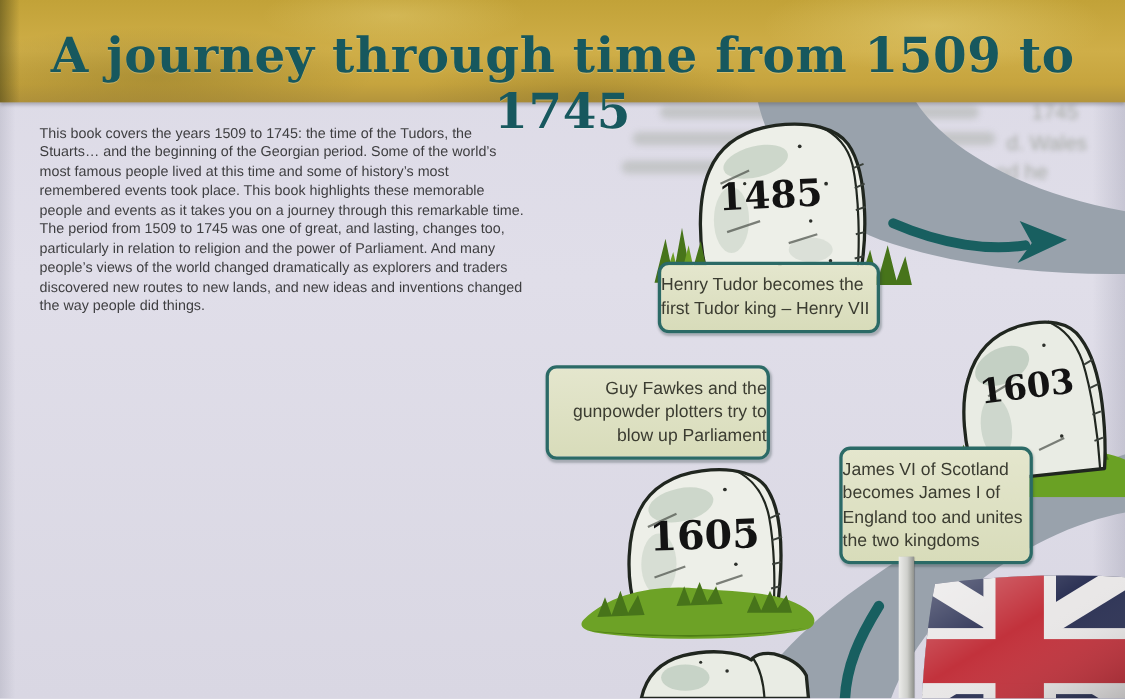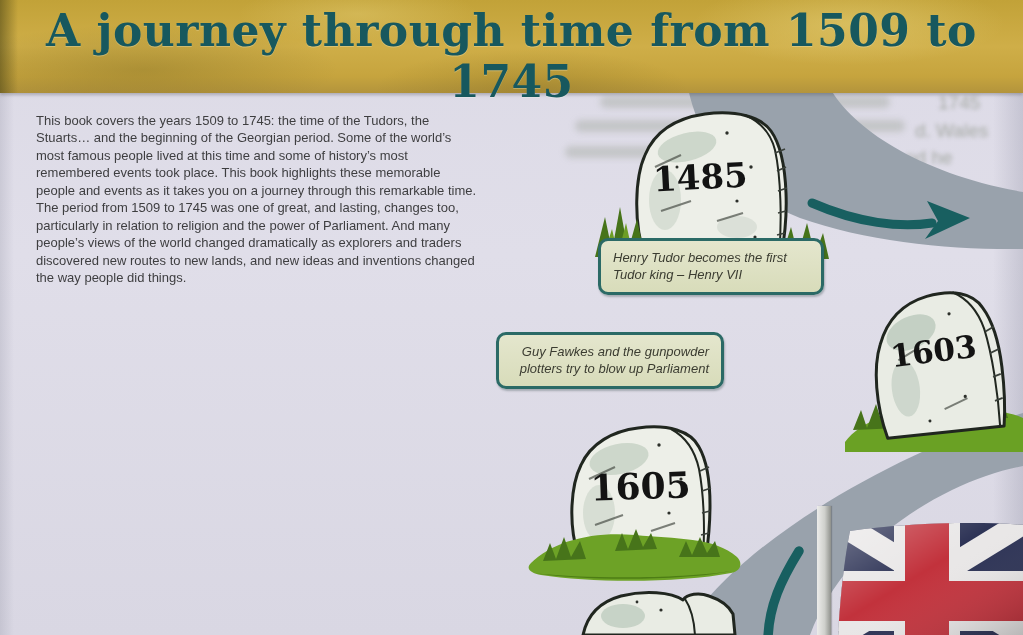--- a/index.html
+++ b/index.html
@@ -17,21 +17,21 @@
     background:
       linear-gradient(90deg, rgba(70,65,20,.55), rgba(70,65,20,0) 18px),
       radial-gradient(ellipse 300px 70px at 14% 75%, rgba(100,86,25,.28), transparent 65%),
       radial-gradient(ellipse 240px 60px at 52% 95%, rgba(120,100,30,.30), transparent 65%),
       radial-gradient(ellipse 260px 70px at 83% 25%, rgba(235,215,130,.45), transparent 60%),
       radial-gradient(ellipse 200px 50px at 35% 15%, rgba(235,215,130,.35), transparent 60%),
       linear-gradient(180deg,#c2a238 0%,#cfae48 50%,#c6a43e 82%,#b3943c 100%);
     box-shadow:0 2px 3px rgba(80,80,90,.35);
   }
   .banner h1{
-    margin:0;padding-top:5px;text-align:center;
+    margin:0;padding-top:25px;text-align:center;
     font-family:"DejaVu Serif",serif;font-weight:bold;
     font-size:44px;letter-spacing:.5px;color:#17585e;
     text-shadow:0 1px 0 rgba(255,255,240,.25);
   }
   
   .ghost{position:absolute;z-index:1;color:rgba(118,128,108,.55);
     font-size:19px;filter:blur(2.2px);white-space:nowrap;}
   .ghost-bar{position:absolute;z-index:1;background:rgba(130,140,118,.28);
     height:12px;border-radius:6px;filter:blur(3px);}
   
@@ -39,23 +39,22 @@
     color:#3e3e40;font-size:13px;line-height:1.345;}
   .intro p{margin:0 0 13px 0;}
   
   .roads{position:absolute;left:0;top:0;z-index:1;}
   .stone-svg{position:absolute;z-index:2;}
   
   .caption{
     position:absolute;z-index:3;
     background:linear-gradient(180deg,#e4e6cd 0%,#d8dcba 100%);
     border:3px solid #2b6a66;border-radius:10px;
-    padding:8px 12px;font-size:13px;line-height:1.33;color:#3b3c31;
+    padding:8px 0;font-size:16px;line-height:1.33;color:#3b3c31;
     box-shadow:1px 2px 2px rgba(40,60,60,.3);
-    font-style:italic;
   }
   .post{
     position:absolute;z-index:3;width:14px;
     background:linear-gradient(90deg,#ececea 0%,#cfd0cc 55%,#8f918c 100%);
     box-shadow:1px 0 1px rgba(60,60,60,.3);
   }
   .flag-wrap{position:absolute;left:836px;top:521px;z-index:4;}
 </style>
 </head>
 <body>
@@ -184,20 +183,23 @@
         <circle cx="86" cy="24" r="1.6"></circle>
         <circle cx="62" cy="16" r="1.4"></circle>
       </g>
   </svg>
 
   <div class="caption" style="left:598px;top:238px;width:196px;">
     <span>Henry Tudor becomes the first Tudor king – Henry VII</span>
   </div>
   <div class="caption" style="left:496px;top:332px;width:198px;text-align:right;">
     <span>Guy Fawkes and the gunpowder plotters try to blow up Parliament</span>
+  </div>
+  <div class="caption" style="left:763px;top:406px;width:170px;">
+    <span>James VI of Scotland becomes James I of England too and unites the two kingdoms</span>
   </div>
 
   <div class="post" style="left:817px;top:506px;height:129px;"></div>
 
   <div class="flag-wrap">
     <svg width="190" height="116" viewBox="0 0 190 116">
       <defs>
         <clipPath id="flagclip">
             <path d="M 14,10 C 70,2 140,0 190,4 L 190,116 L 2,116 C 4,78 8,40 14,10 Z"></path>
           </clipPath>

